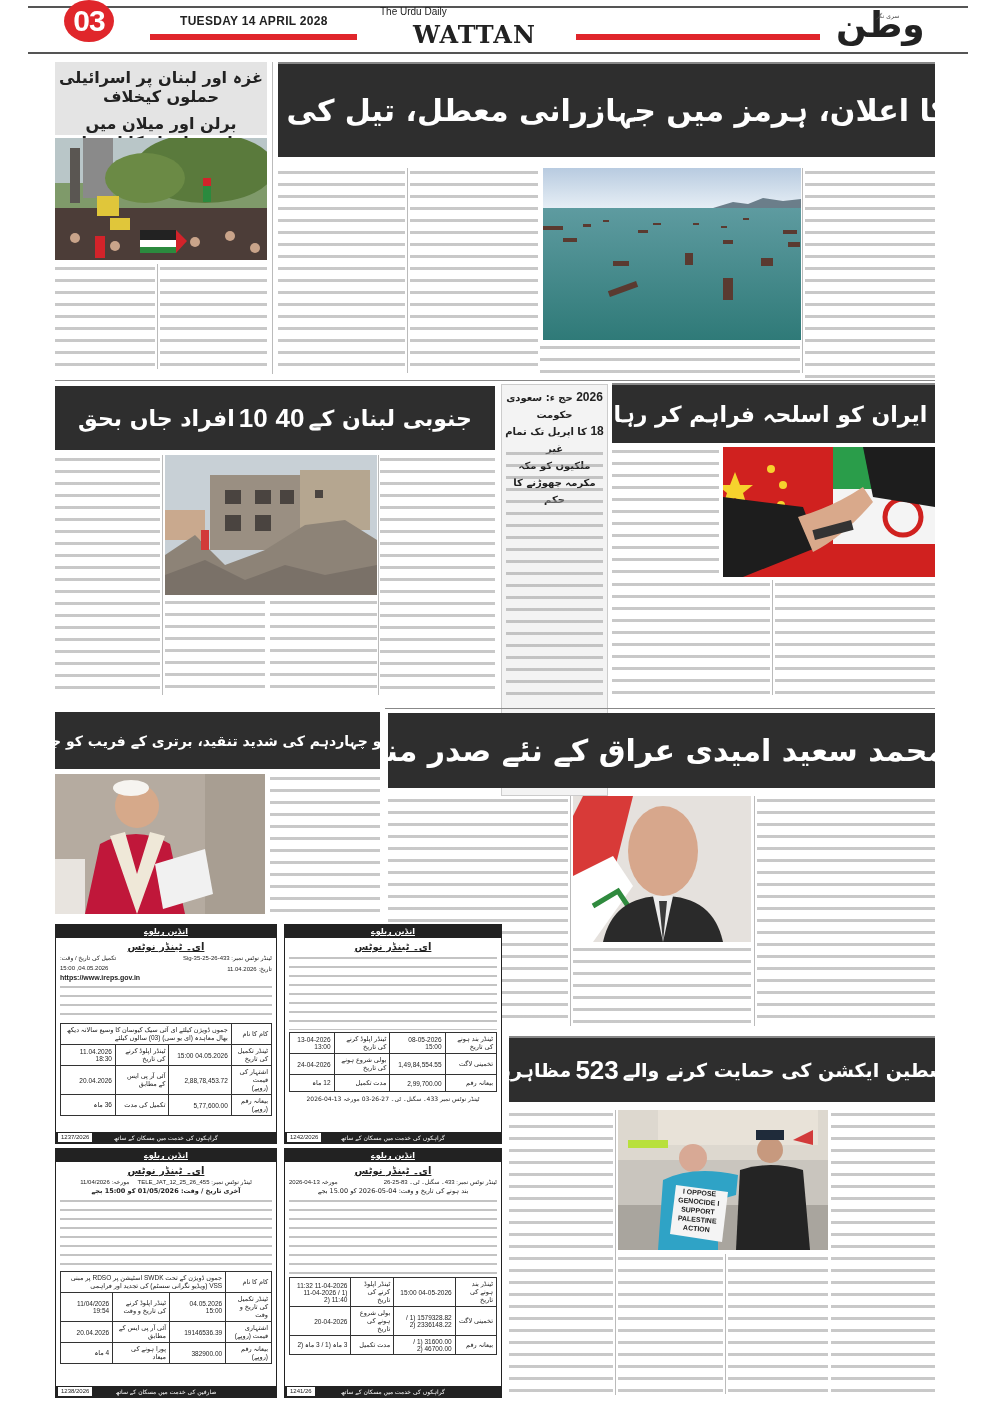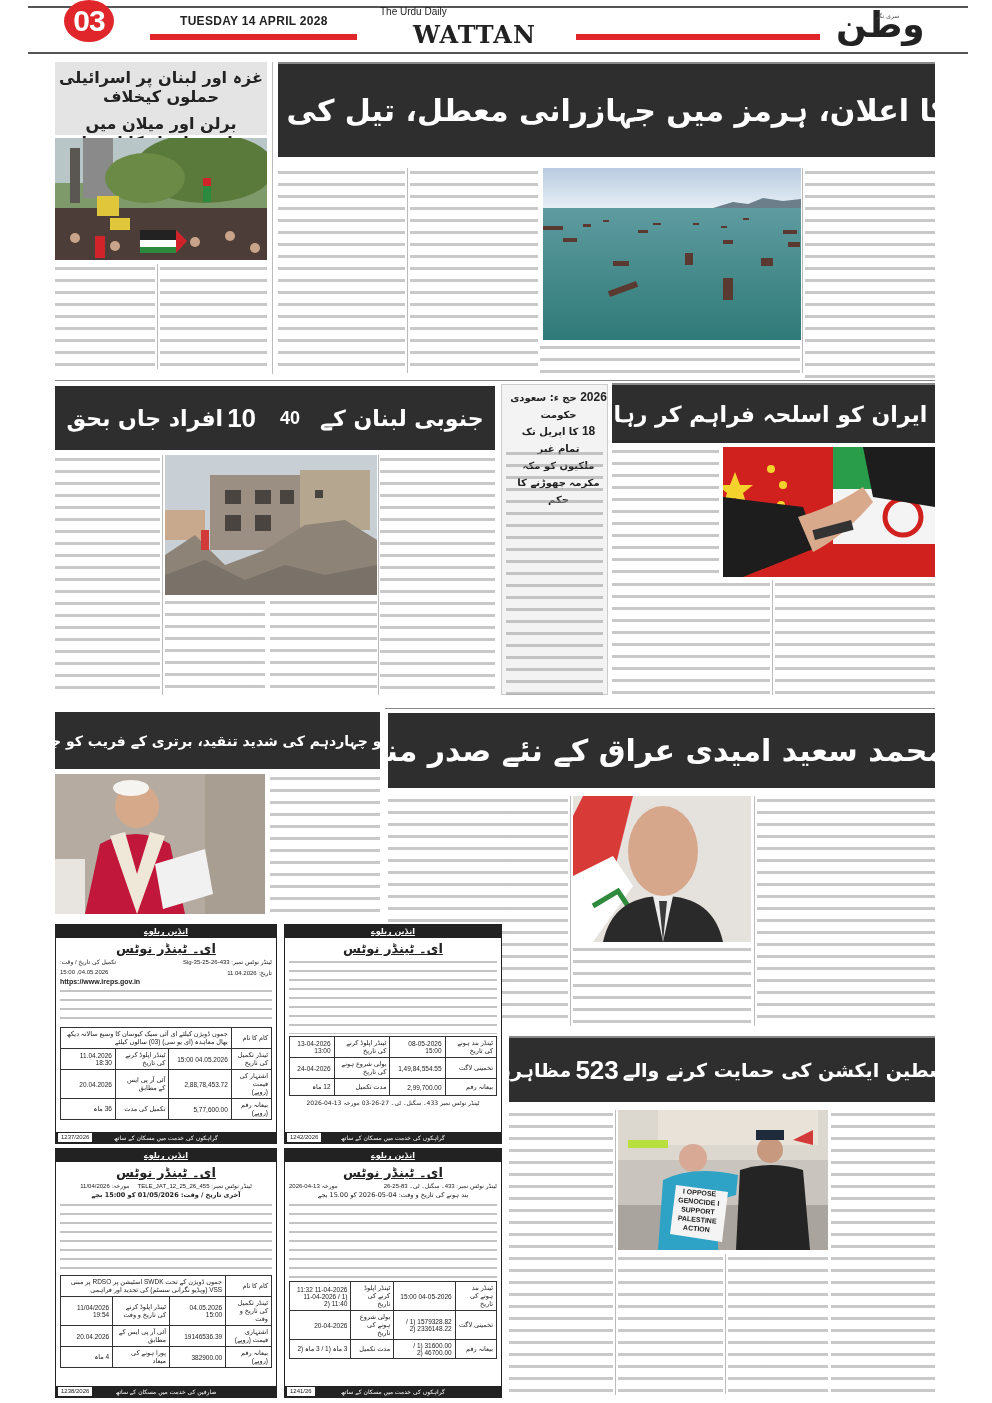--- a/index.html
+++ b/index.html
@@ -37,21 +37,21 @@
 
   
   .img { position: absolute; overflow: hidden; }
 
   
   .sidebox { position: absolute; background: #f3f3f3; border: 1px solid #ccc; direction: rtl; }
 
   
   .ad { position: absolute; border: 1px solid #222; background: #fff; overflow: hidden; direction: rtl; font-size: 6px; }
   .ad-head { background: #222; color: #fff; font-weight: bold; text-align: center; font-size: 8px; height: 13px; line-height: 13px; text-decoration: underline; }
-  .ad-sub { text-align: center; font-weight: bold; font-size: 13px; margin-top: 3px; text-decoration: underline; }
+  .ad-sub { text-align: center; font-weight: bold; font-size: 10px; margin-top: 3px; text-decoration: underline; }
   .ad-meta { display: flex; justify-content: space-between; padding: 2px 4px; font-size: 6px; font-family: "Liberation Sans", sans-serif; }
   .ad-body { margin: 2px 4px; height: 70px; background:
       repeating-linear-gradient(to bottom, transparent 0, transparent 3px, #aaa 3px, #aaa 5px, transparent 5px, transparent 9px); opacity: .7; }
   .ad-table { width: calc(100% - 8px); margin: 2px 4px; border-collapse: collapse; font-size: 6.5px; font-family: "Liberation Sans", sans-serif; }
   .ad-table td { border: 1px solid #333; padding: 2px 3px; height: 17px; }
   .ad-foot { position: absolute; left: 0; right: 0; bottom: 0; height: 11px; background: #222; color: #fff; font-size: 6px; line-height: 11px; text-align: center; }
   .ad-num { position: absolute; left: 2px; bottom: 1px; background: #fff; color: #222; font-size: 6px; padding: 0 3px; font-family: "Liberation Sans", sans-serif; direction: ltr; line-height: 9px; }
 </style>
 </head>
 <body>
@@ -160,21 +160,21 @@
 <div class="col" style="left:55px; top:264px; width:100px; height:110px;">
     <div class="col-lines"></div>
   </div>
 <div class="vrule" style="left:157px; top:264px; height:105px;"></div>
 <div class="vrule" style="left:272px; top:62px; height:312px;"></div>
 
 <div class="hrule" style="left:55px; top:380px; width:880px; background:#888;"></div>
 
 <div class="hbar" style="left:55px; top:386px; width:440px; height:64px; font-size:22px;">
   <span>جنوبی لبنان کے</span>
-  <span style="font-family:'Liberation Sans',sans-serif; font-size:18px; margin:0 20px;">40</span>
+  <span style="font-family:'Liberation Sans',sans-serif; font-size:26px; margin:0 4px;">40</span>
   <span style="font-family:'Liberation Sans',sans-serif; font-size:26px; margin:0 4px;">10</span>
   <span>افراد جاں بحق</span>
 </div>
 <div class="img" style="left:165px; top:455px; width:212px; height:140px;">
   <svg width="212" height="140" viewBox="0 0 212 140">
     <rect width="212" height="140" fill="#c8d0d6"></rect>
     <rect x="45" y="20" width="150" height="75" fill="#9a8f82"></rect>
     <rect x="135" y="15" width="70" height="60" fill="#b5a690"></rect>
     <g fill="#4a4440">
         <rect x="60" y="35" width="16" height="14"></rect>
@@ -198,21 +198,21 @@
   </div>
 <div class="col" style="left:165px; top:598px; width:100px; height:97px;">
     <div class="col-lines"></div>
   </div>
 <div class="col" style="left:55px; top:455px; width:105px; height:240px;">
     <div class="col-lines"></div>
   </div>
 <div class="vrule" style="left:162px; top:455px; height:240px;"></div>
 <div class="vrule" style="left:378px; top:455px; height:240px;"></div>
 
-<div class="sidebox" style="left:501px; top:384px; width:107px; height:311px;padding-left:8px;">
+<div class="sidebox" style="left:501px; top:384px; width:107px; height:412px;">
   <div style="text-align:center; font-weight:bold; font-size:10px; margin-top:4px; line-height:17px;">
     <div><span style="font-family:'Liberation Sans',sans-serif; font-size:12px;">2026</span> <span>حج ء: سعودی حکومت</span></div>
     <div><span style="font-family:'Liberation Sans',sans-serif; font-size:12px;">18</span> <span>کا اپریل تک تمام غیر</span></div>
     <div>ملکیوں کو مکہ مکرمہ چھوڑنے کا حکم</div>
   </div>
   <div class="col" style="left:4px; top:64px; width:97px; height:248px;">
       <div class="col-lines"></div>
     </div>
 </div>
 

